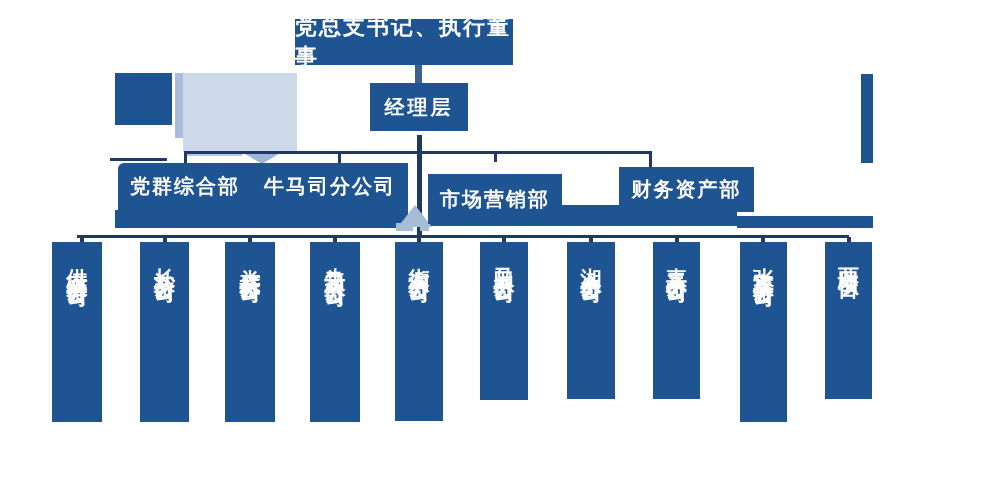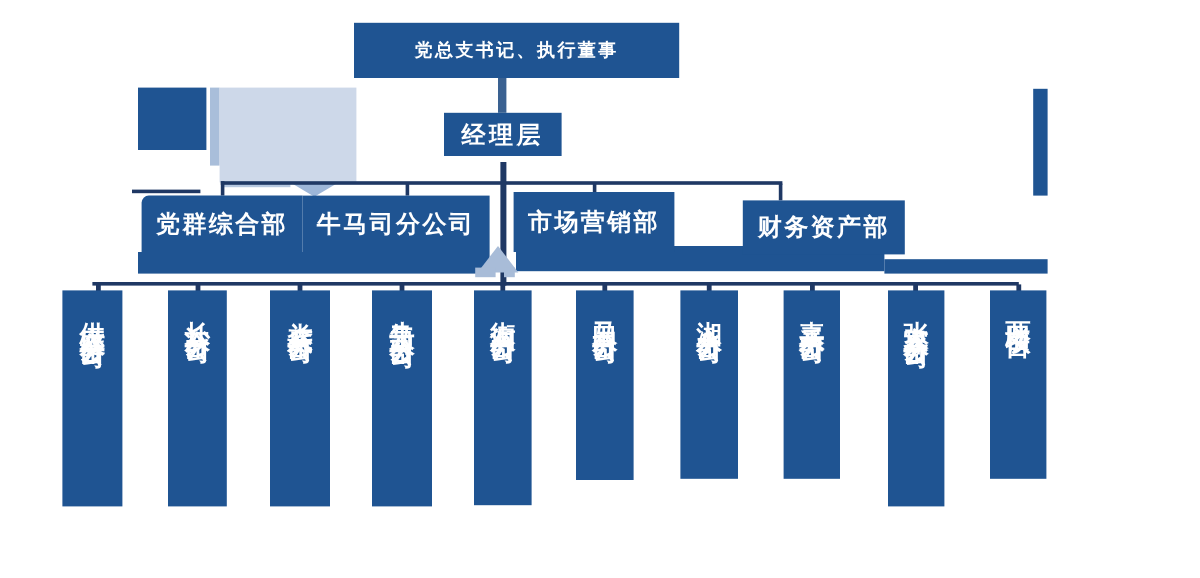--- a/index.html
+++ b/index.html
@@ -6,25 +6,25 @@
   #canvas{
     position:relative;width:1000px;height:482px;background:#ffffff;overflow:hidden;
     font-family:"DejaVu Sans","Liberation Sans",sans-serif;
   }
   .abs{position:absolute;}
   .box{
     background:#1F5492;color:#ffffff;display:flex;align-items:center;justify-content:center;
     font-weight:bold;box-sizing:border-box;
   }
   
-  #title-box{left:295px;top:19px;width:271px;height:46px;font-size:15px;letter-spacing:2px;}
+  #title-box{left:295px;top:19px;width:218px;height:46px;font-size:22px;letter-spacing:2px;}
   
   #stub{left:415px;top:63px;width:7px;height:31px;background:#3A6191;}
   
-  #manager-box{left:370px;top:94px;width:98px;height:36px;font-size:20px;letter-spacing:3px;}
+  #manager-box{left:370px;top:83px;width:98px;height:48px;font-size:20px;letter-spacing:3px;}
   
   #left-square{left:115px;top:73px;width:57px;height:52px;background:#1F5492;}
   #light-strip{left:175px;top:73px;width:8px;height:65px;background:#A9BEDA;}
   #light-rect{left:183px;top:73px;width:114px;height:79px;background:#CDD8E9;}
   #light-band{left:186px;top:152px;width:56px;height:4px;background:#B6C8E0;}
   #chevron-down{left:242px;top:152px;width:0;height:0;
     border-left:20px solid transparent;border-right:20px solid transparent;
     border-top:12px solid #9DB6D8;}
   
   .line{background:#1F3864;}
@@ -34,21 +34,21 @@
   #drop-2{left:338px;top:153px;width:3px;height:10px;}
   #drop-3{left:494px;top:153px;width:3px;height:9px;}
   #drop-4{left:649px;top:153px;width:3px;height:14px;}
   #center-vline{left:417px;top:135px;width:5px;height:103px;}
   #bottom-hline{left:77px;top:235px;width:772px;height:3px;}
   .tick{width:4px;height:8px;top:237px;background:#1F3864;}
   
   .dept{font-size:20px;letter-spacing:2px;}
   #dept-1{left:118px;top:163px;width:134px;height:47px;border-top-left-radius:6px;}
   #dept-2{left:252px;top:163px;width:156px;height:47px;}
-  #dept-3{left:428px;top:160px;width:134px;height:50px;}
+  #dept-3{left:428px;top:174px;width:134px;height:50px;}
   #dept-4{left:619px;top:167px;width:135px;height:45px;}
   
   #underbar-left{left:115px;top:210px;width:293px;height:18px;background:#1F5492;}
   #underbar-right{left:430px;top:205px;width:307px;height:21px;background:#1F5492;}
   #underbar-right-ext{left:737px;top:216px;width:136px;height:12px;background:#1F5492;}
   #right-vbar{left:861px;top:74px;width:12px;height:89px;background:#1F5492;}
   
   #up-arrow{left:398px;top:205px;width:0;height:0;
     border-left:17px solid transparent;border-right:17px solid transparent;
     border-bottom:22px solid #A8BCD8;}

